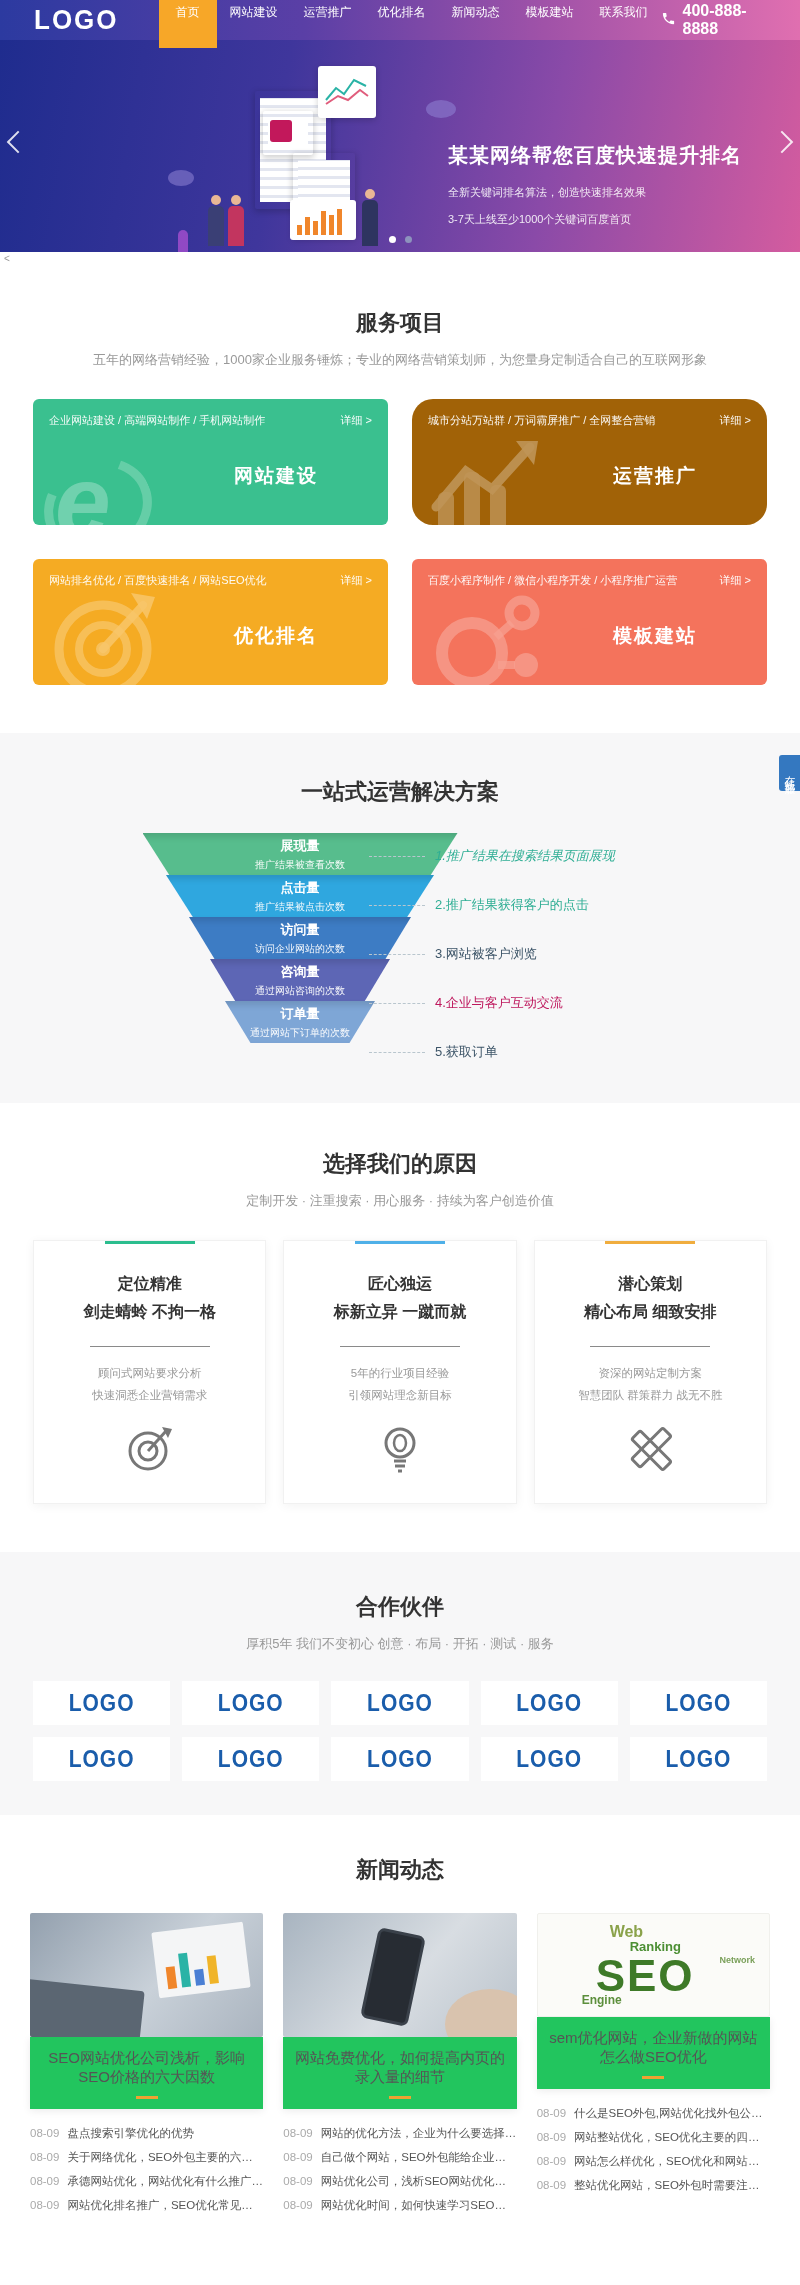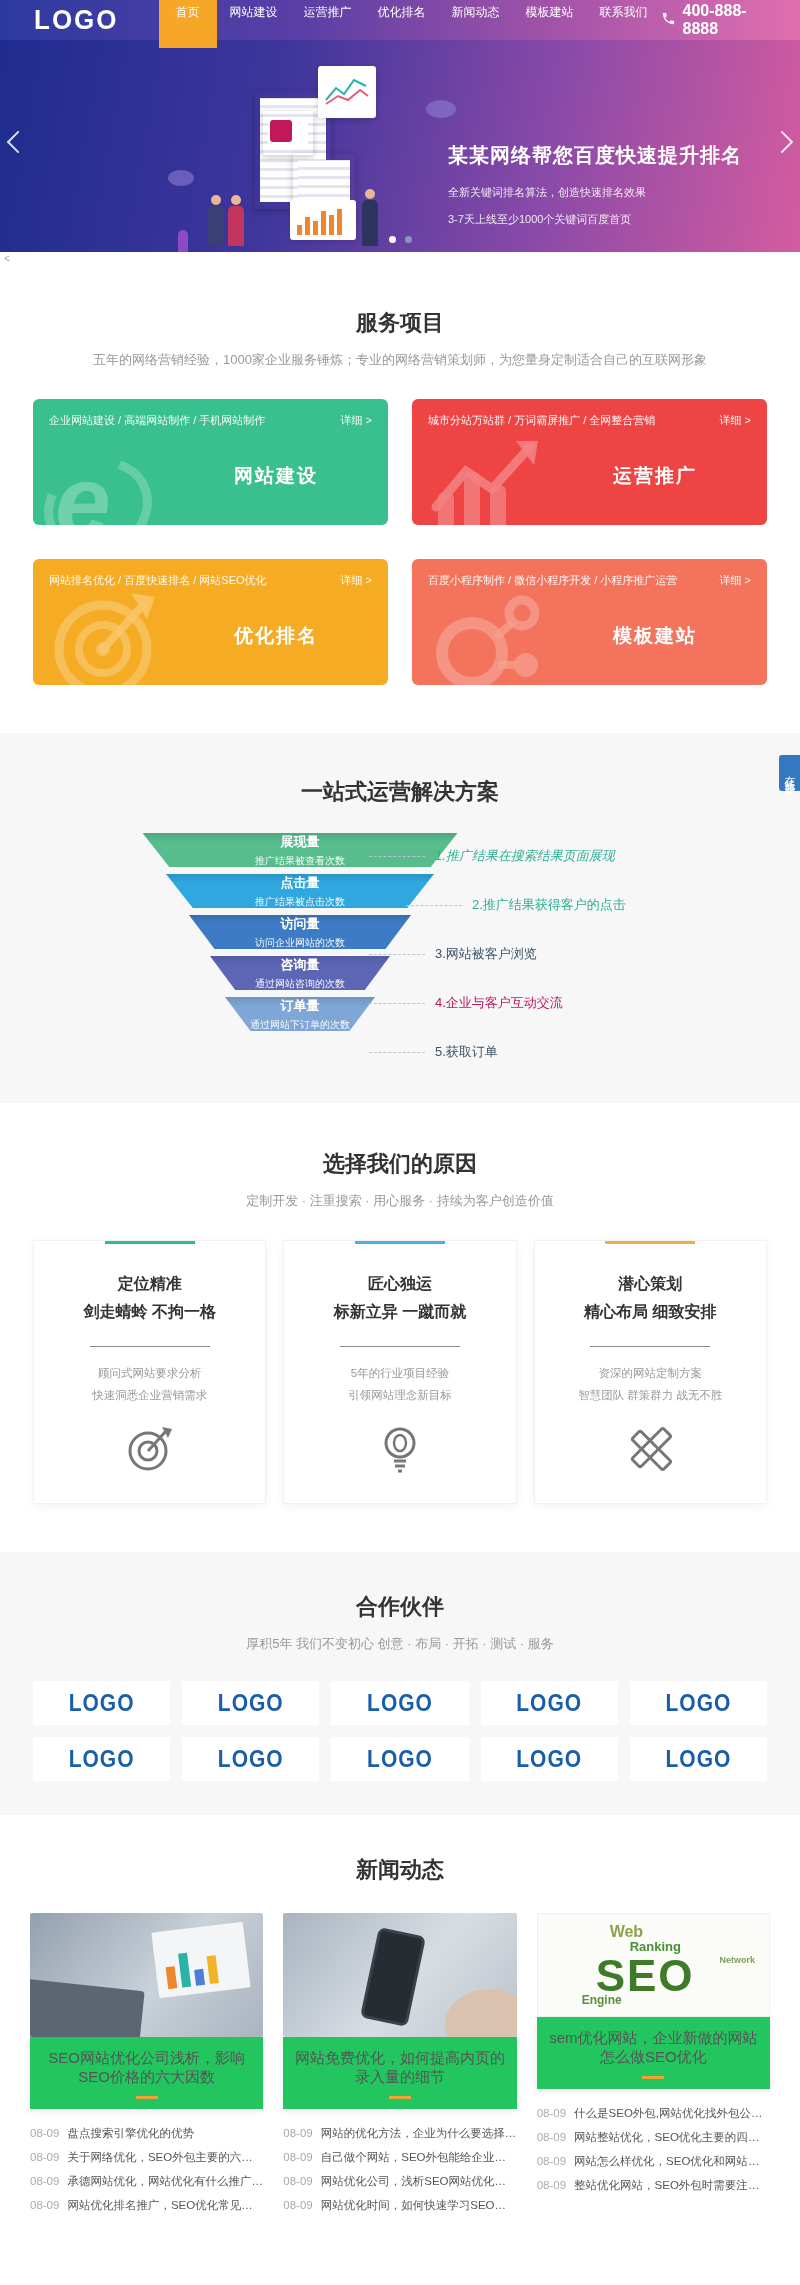--- a/index.html
+++ b/index.html
@@ -79,32 +79,32 @@
   .svc-title { position:absolute; right:70px; top:64px; font-size:19px; font-weight:bold; letter-spacing:2px; }
   .ghost { position:absolute; left:18px; bottom:-16px; opacity:.32; }
   .ghost-e { position:absolute; left:22px; bottom:-26px; font-size:100px; font-weight:900; font-style:italic; color:rgba(255,255,255,.28); line-height:1; }
   .ghost-ring { position:absolute; left:10px; bottom:-30px; width:110px; height:96px; border:9px solid rgba(255,255,255,.22); border-radius:50%; transform:rotate(-24deg); border-top-color:transparent; }
 
   
   .solution { margin-top:48px; background:#f7f7f8; padding:44px 0 24px; }
   .sol-desc { font-size:13px; color:#777; text-align:center; line-height:1.8; margin-top:14px; }
   .funnel { position:relative; width:720px; margin:26px auto 0; height:246px; }
   .funnel-layers { position:absolute; left:60px; top:0; width:400px; display:flex; flex-direction:column; align-items:center; }
-  .funnel-layer { height:34px; margin-bottom:7px; display:flex; flex-direction:column; align-items:center; color:#fff; box-shadow:inset 0 4px 6px rgba(0,0,0,.12); }
+  .funnel-layer { height:42px; display:flex; flex-direction:column; align-items:center; justify-content:center; color:#fff; box-shadow:inset 0 4px 6px rgba(0,0,0,.12); }
   .funnel-layers > div:nth-of-type(1) { width:315px; clip-path:polygon(0 0,100% 0,91.5% 100%,8.5% 100%); }
   .funnel-layers > div:nth-of-type(2) { width:268px; clip-path:polygon(0 0,100% 0,90% 100%,10% 100%); }
   .funnel-layers > div:nth-of-type(3) { width:222px; clip-path:polygon(0 0,100% 0,88.5% 100%,11.5% 100%); }
   .funnel-layers > div:nth-of-type(4) { width:180px; clip-path:polygon(0 0,100% 0,86% 100%,14% 100%); }
   .funnel-layers > div:nth-of-type(5) { width:150px; clip-path:polygon(0 0,100% 0,83% 100%,17% 100%); }
   .fl-name { font-size:13px; font-weight:bold; }
   .fl-desc { font-size:10px; margin-top:3px; opacity:.95; }
   .funnel-notes { position:absolute; left:395px; top:0; width:300px; }
   .funnel-note { position:absolute; font-size:13px; white-space:nowrap; }
   .funnel-notes > div:nth-of-type(1) { top:14px;font-style:italic; }
-  .funnel-notes > div:nth-of-type(2) { top:63px;margin-left:37px; }
+  .funnel-notes > div:nth-of-type(2) { top:63px; }
   .funnel-notes > div:nth-of-type(3) { top:112px; }
   .funnel-notes > div:nth-of-type(4) { top:161px; }
   .funnel-notes > div:nth-of-type(5) { top:210px; }
   .funnel-note::before { content:""; position:absolute; left:-66px; top:9px; width:56px; border-top:1px dashed #b9c6ce; }
 
   
   .reasons { padding-top:46px; }
   .reason-grid { width:734px; margin:30px auto 0; display:flex; gap:17px; }
   .reason-card { flex:1; background:#fff; border:1px solid #f1f1f1; box-shadow:0 2px 10px rgba(0,0,0,.05); text-align:center; padding-bottom:24px; }
   .bar { width:90px; height:3px; margin:0 auto; }
@@ -242,21 +242,21 @@
     <a class="svc-card" style="background: rgb(58, 192, 143);">
       <div class="svc-top">
         <span class="svc-tags">企业网站建设 / 高端网站制作 / 手机网站制作</span>
         <span class="svc-detail">详细 &gt;</span>
       </div>
       <div class="svc-title">网站建设</div>
       <span class="ghost-ring"></span>
       <span class="ghost-e">e</span>
     </a>
 
-    <a class="svc-card" style="background: #ef4444;">
+    <a class="svc-card" style="background: #a16207; border-radius: 21px;">
       <div class="svc-top">
         <span class="svc-tags">城市分站万站群 / 万词霸屏推广 / 全网整合营销</span>
         <span class="svc-detail">详细 &gt;</span>
       </div>
       <div class="svc-title">运营推广</div>
       <span class="ghost">
         <svg width="120" height="100" viewBox="0 0 120 100">
             <rect x="8" y="55" width="16" height="60" rx="6" fill="rgba(255,255,255,.8)"></rect>
             <rect x="34" y="35" width="16" height="80" rx="6" fill="rgba(255,255,255,.8)"></rect>
             <rect x="60" y="48" width="16" height="70" rx="6" fill="rgba(255,255,255,.8)"></rect>

